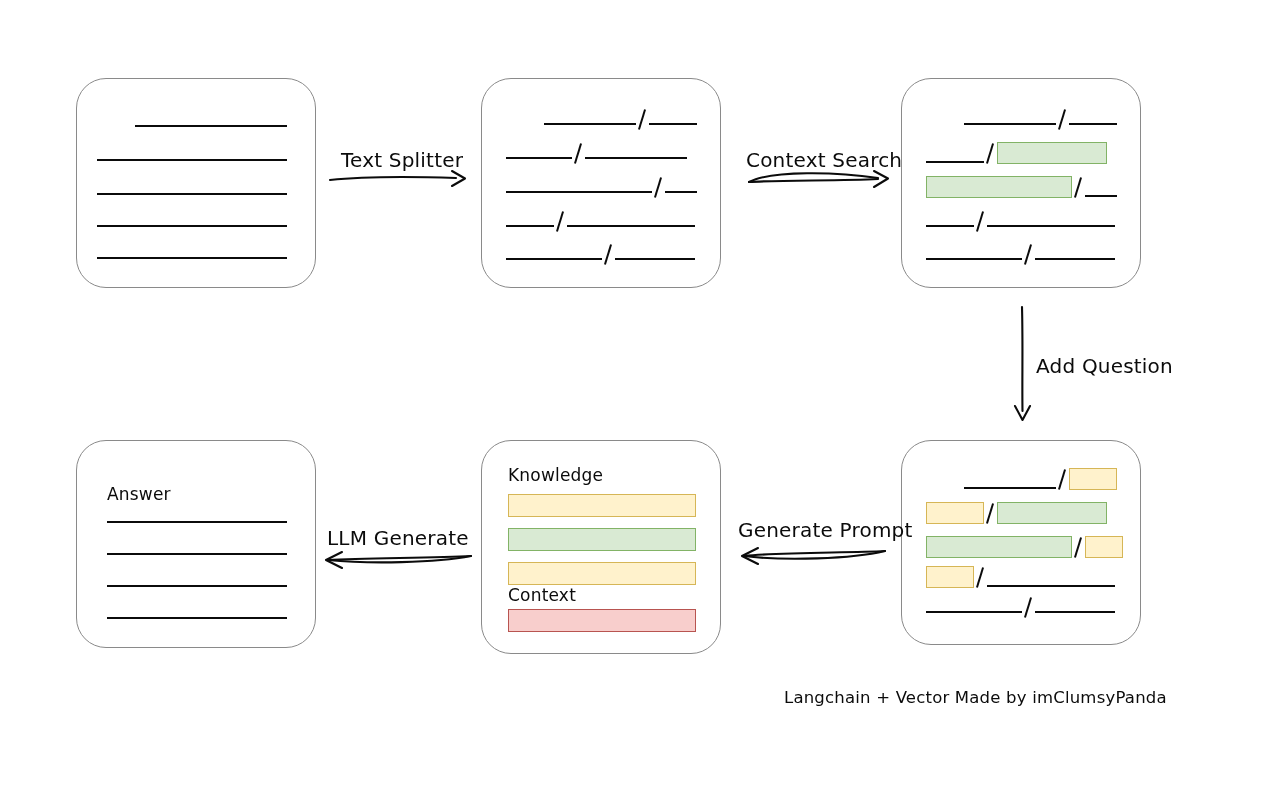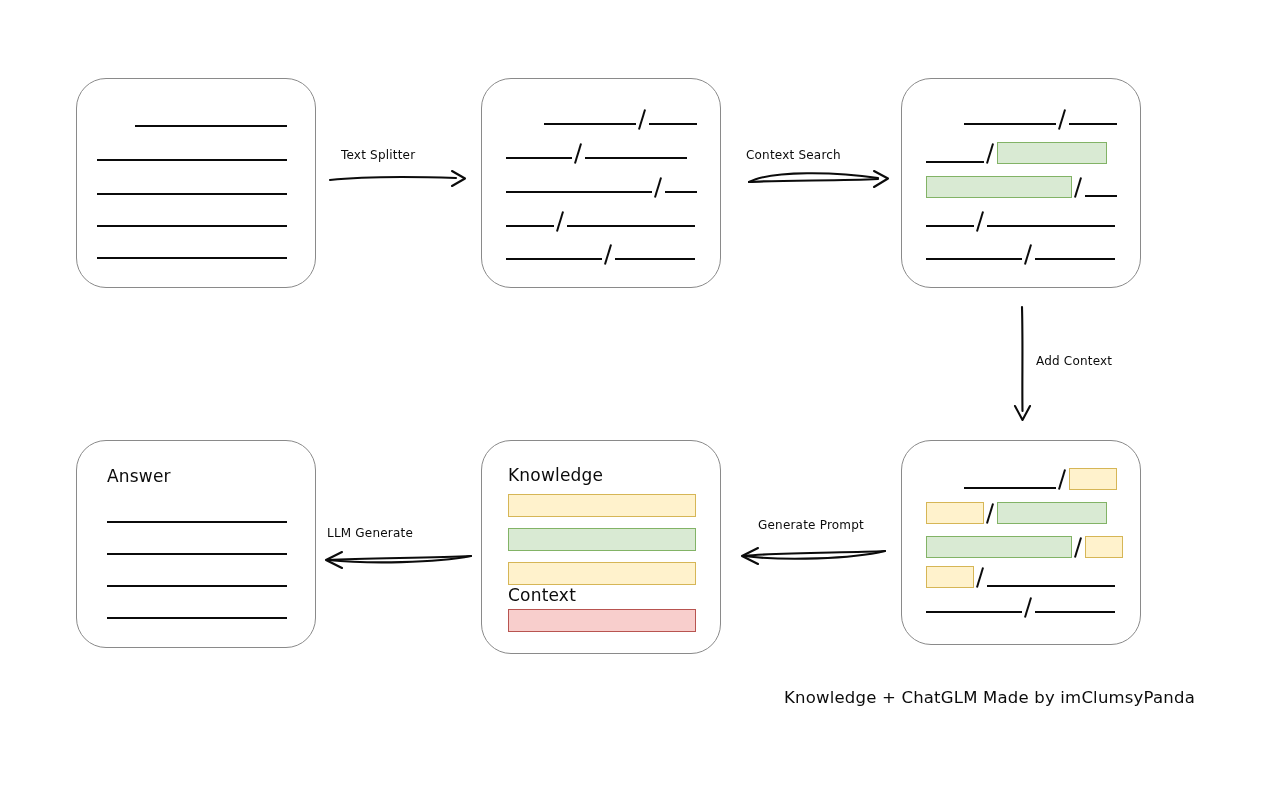--- a/index.html
+++ b/index.html
@@ -88,21 +88,21 @@
     font-size: 17px;
     color: #0b0b0b;
     letter-spacing: 0.2px;
     white-space: nowrap;
   }
 
   
   .arrow-label {
     position: absolute;
     font-family: "DejaVu Sans", sans-serif;
-    font-size: 12px;
+    font-size: 20px;
     color: #0b0b0b;
     white-space: nowrap;
     letter-spacing: 0.2px;
   }
 
   
   .credit {
     position: absolute;
     font-family: "DejaVu Sans", sans-serif;
     font-size: 16.5px;
@@ -200,21 +200,21 @@
       <span class="slash"></span>
       <span class="seg" style="width:128px;"></span>
     </div>
     <div class="line-row" style="left:24px; top:167px;">
       <span class="seg" style="width:96px;"></span>
       <span class="slash"></span>
       <span class="seg" style="width:80px;"></span>
     </div>
   </div>
 
-  <div class="arrow-label" style="left:1036px; top:354px;">Add Context</div>
+  <div class="arrow-label" style="left:1036px; top:354px;">Add Question</div>
   <svg class="arrow-svg" style="left:1008px; top:305px;" width="28" height="118" viewBox="0 0 28 118">
     <path d="M14,2 C15,40 14,76 14.5,106" fill="none" stroke="#0b0b0b" stroke-width="2.1" stroke-linecap="round"></path>
     <path d="M7,101 L14.5,115 L22,101" fill="none" stroke="#0b0b0b" stroke-width="2.1" stroke-linejoin="round" stroke-linecap="round"></path>
   </svg>
 
   <div class="card" style="left:901px; top:440px; width:240px; height:205px;">
     <div class="line-row" style="left:24px; top:26px; height:24px;">
       <span class="spacer" style="width:38px;"></span>
       <span class="seg" style="width:92px;"></span>
       <span class="slash"></span>
@@ -235,21 +235,21 @@
       <span class="slash"></span>
       <span class="seg" style="width:128px;"></span>
     </div>
     <div class="line-row" style="left:24px; top:158px;">
       <span class="seg" style="width:96px;"></span>
       <span class="slash"></span>
       <span class="seg" style="width:80px;"></span>
     </div>
   </div>
 
-  <div class="arrow-label" style="left:738px; top:518px;margin-left:20px;">Generate Prompt</div>
+  <div class="arrow-label" style="left:738px; top:518px;">Generate Prompt</div>
   <svg class="arrow-svg" style="left:736px; top:543px;" width="152" height="26" viewBox="0 0 152 26">
     <path d="M149,8 C112,10 46,9 8,13" fill="none" stroke="#0b0b0b" stroke-width="2.1" stroke-linecap="round"></path>
     <path d="M149,8 C116,16 48,18 8,13" fill="none" stroke="#0b0b0b" stroke-width="2.1" stroke-linecap="round"></path>
     <path d="M22,5 L6,13 L22,21" fill="none" stroke="#0b0b0b" stroke-width="2.1" stroke-linejoin="round" stroke-linecap="round"></path>
   </svg>
 
   <div class="card" style="left:481px; top:440px; width:240px; height:214px;">
     <div class="card-heading" style="left:26px; top:24px;">Knowledge</div>
     <div class="bar yellow" style="left:26px; top:53px; width:188px;"></div>
     <div class="bar green" style="left:26px; top:87px; width:188px;"></div>
@@ -259,30 +259,30 @@
   </div>
 
   <div class="arrow-label" style="left:327px; top:526px;">LLM Generate</div>
   <svg class="arrow-svg" style="left:318px; top:548px;" width="156" height="24" viewBox="0 0 156 24">
     <path d="M153,8 C116,10 48,10 10,12" fill="none" stroke="#0b0b0b" stroke-width="2.1" stroke-linecap="round"></path>
     <path d="M153,8 C118,15 50,16 10,12" fill="none" stroke="#0b0b0b" stroke-width="2.1" stroke-linecap="round"></path>
     <path d="M24,4 L8,12 L24,20" fill="none" stroke="#0b0b0b" stroke-width="2.1" stroke-linejoin="round" stroke-linecap="round"></path>
   </svg>
 
   <div class="card" style="left:76px; top:440px; width:240px; height:208px;">
-    <div class="card-heading" style="left:30px; top:25px;">Answer</div>
+    <div class="card-heading" style="left:30px; top:43px;">Answer</div>
     <div class="line-row" style="left:30px; top:68px;">
       <span class="seg" style="width:180px;"></span>
     </div>
     <div class="line-row" style="left:30px; top:100px;">
       <span class="seg" style="width:180px;"></span>
     </div>
     <div class="line-row" style="left:30px; top:132px;">
       <span class="seg" style="width:180px;"></span>
     </div>
     <div class="line-row" style="left:30px; top:164px;">
       <span class="seg" style="width:180px;"></span>
     </div>
   </div>
 
-  <div class="credit" style="left:784px; top:688px;">Knowledge + ChatGLM Made by imClumsyPanda</div>
+  <div class="credit" style="left:784px; top:688px;">Langchain + Vector Made by imClumsyPanda</div>
 
 </div>
 
 </body></html>

